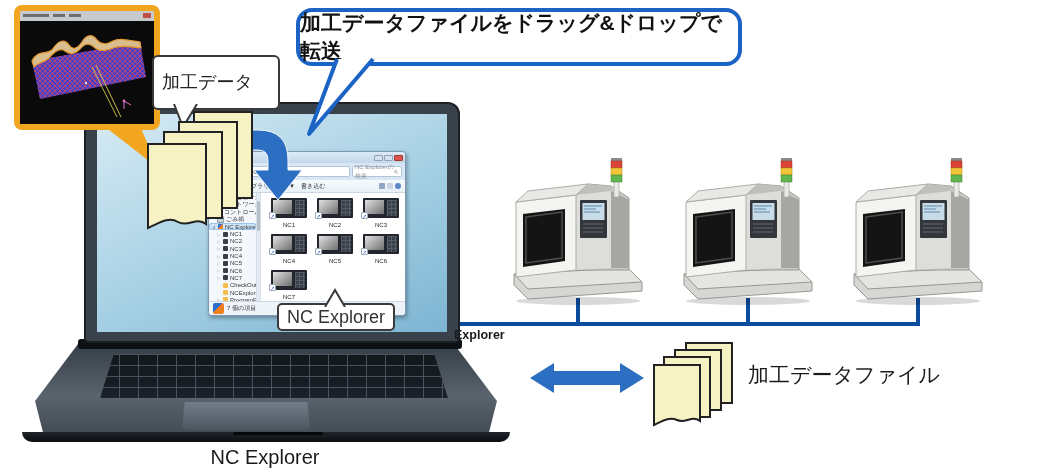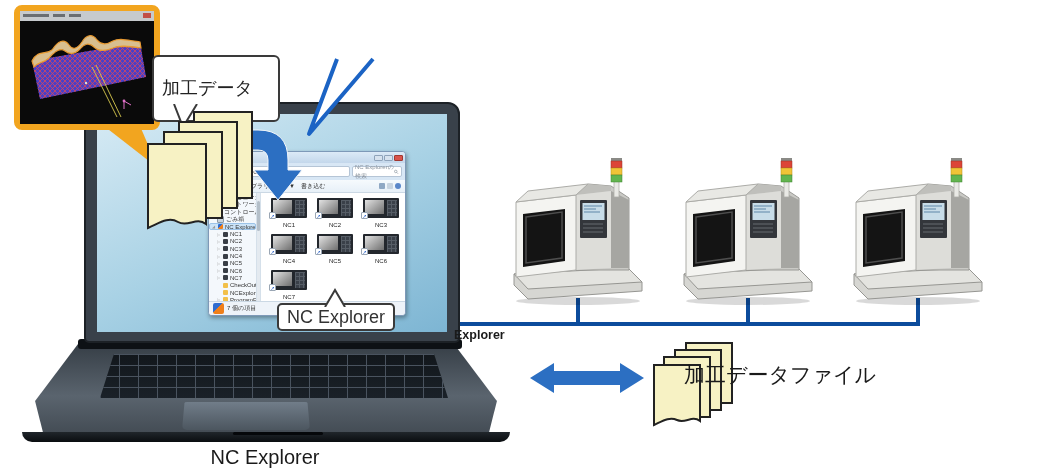--- a/index.html
+++ b/index.html
@@ -13,21 +13,21 @@
           font-size:21px;font-weight:700;color:#111;z-index:40;}
   #banner-tail{left:299px;top:56px;z-index:41;}
 
   
   #cam-callout{left:14px;top:5px;width:146px;height:125px;border:6px solid #F2A51F;border-radius:8px;
                background:#0A0A0A;z-index:30;box-sizing:border-box;}
   #cam-tail{left:96px;top:126px;z-index:29;}
 
   
   #file-label{left:152px;top:55px;width:108px;background:#fff;border:2px solid #3A3A3A;border-radius:6px;
-              padding:20px 8px;font-size:18px;line-height:1.25;color:#222;z-index:32;}
+              padding:14px 8px;font-size:18px;line-height:1.25;color:#222;z-index:32;}
   #file-label-tail{left:170px;top:104px;z-index:33;}
 
   
   #laptop-hinge{left:78px;top:339px;width:384px;height:10px;background:#0D1115;border-radius:3px;z-index:3;}
   #laptop-deck{left:15px;top:341px;width:502px;height:100px;
     background:linear-gradient(180deg,#343C44,#5A646E 55%,#3F474F);
     clip-path:polygon(13% 0%,87% 0%,96% 60%,94% 100%,6% 100%,4% 60%);z-index:2;}
   #keyboard{left:100px;top:354px;width:348px;height:44px;
     clip-path:polygon(4% 0,96% 0,100% 100%,0 100%);
     background-image:
@@ -107,21 +107,21 @@
     z-index:20;box-sizing:border-box;}
   #ncx-tail{left:322px;top:288px;z-index:21;}
 
   
   #drag-arrow{left:196px;top:118px;z-index:15;}
   #eth-lines{left:450px;top:296px;z-index:1;}
   #eth-label{left:454px;top:328px;font-size:12.5px;font-weight:700;color:#1A1A1A;z-index:9;}
   #sync-arrow{left:528px;top:361px;z-index:5;}
   #files-top{left:146px;top:110px;z-index:34;}
   #files-bottom{left:652px;top:341px;z-index:5;}
-  #bottom-files-label{left:684px;top:361px;font-size:21px;color:#1A1A1A;z-index:5;}
+  #bottom-files-label{left:748px;top:361px;font-size:21px;color:#1A1A1A;z-index:5;}
   .machine{z-index:2;}
   #machine-1{left:508px;top:158px;}
   #machine-2{left:678px;top:158px;}
   #machine-3{left:848px;top:158px;}
 </style>
 </head>
 <body>
 
 <div class="stage">
 
@@ -377,20 +377,23 @@
     </svg>
   </div>
 
   <div id="file-label" class="abs">
     <div>加工データ</div>
   </div>
   <svg id="file-label-tail" class="abs" width="30" height="26">
     <path d="M4 0 L13 23 L27 0" fill="#FFFFFF" stroke="#3A3A3A" stroke-width="2"></path>
   </svg>
 
+  <div id="banner" class="abs">
+    <span>加工データファイルをドラッグ&amp;ドロップで転送</span>
+  </div>
   <svg id="banner-tail" class="abs" width="96" height="84">
     <path d="M38 3 L10 78 L74 3" fill="#FFFFFF" stroke="#1B63C4" stroke-width="4" stroke-linejoin="round"></path>
   </svg>
 
   <div id="ncx-callout" class="abs">
     <span>NC Explorer</span>
   </div>
   <svg id="ncx-tail" class="abs" width="26" height="19">
     <path d="M3 19 L13 2 L23 19" fill="#FFFFFF" stroke="#3A3A3A" stroke-width="2"></path>
   </svg>

